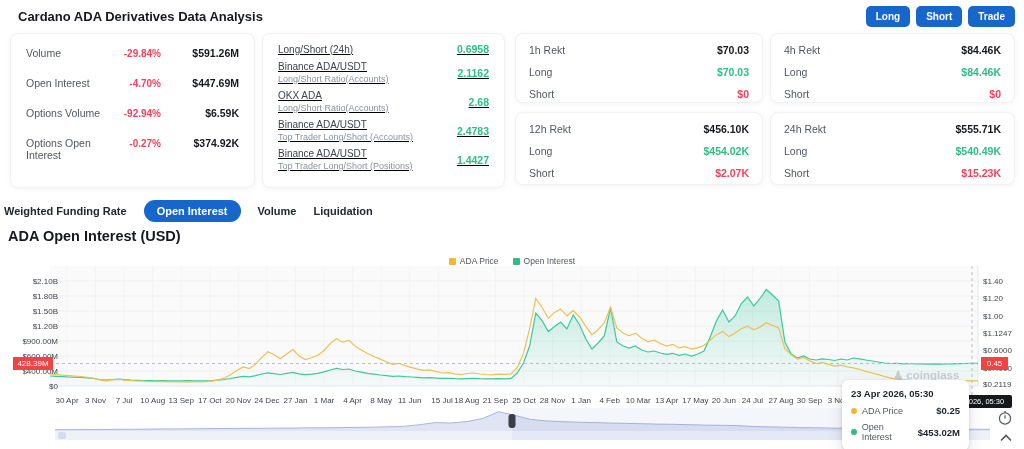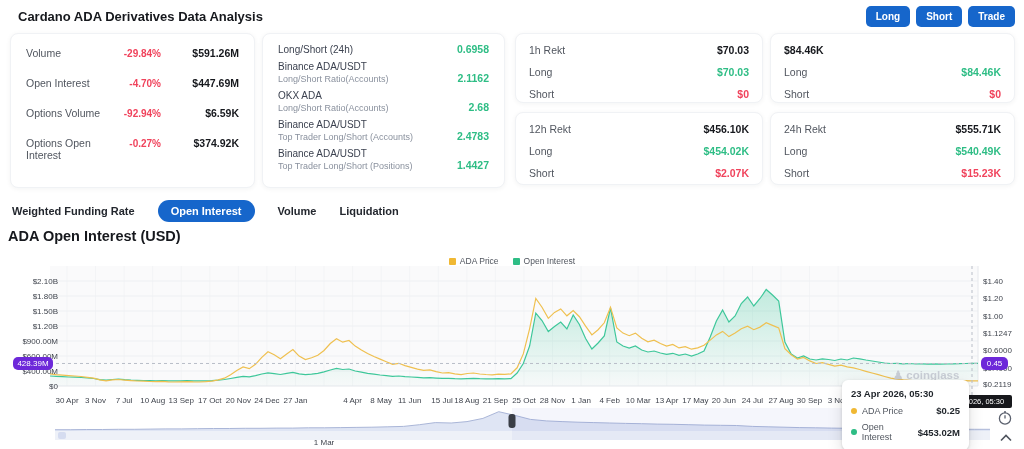--- a/index.html
+++ b/index.html
@@ -23,55 +23,55 @@
   #card-rekt-2 { left:515px; top:112px; width:248px; height:73px; }
   #card-rekt-3 { left:770px; top:112px; width:245px; height:73px; }
 
   .stats-col { display:flex; flex-direction:column; gap:18px; padding:13px 15px; }
   .stat-row { display:flex; align-items:baseline; font-size:10.5px; }
   .stat-label { flex:1; color:#51565f; }
   .stat-change { width:58px; text-align:right; color:#F0435C; font-weight:bold; font-size:10px; }
   .stat-value { width:78px; text-align:right; color:#16181d; font-weight:bold; }
 
   .ratio-col { padding:9px 15px; display:flex; flex-direction:column; gap:6px; }
-  .ratio-row { display:flex; align-items:flex-end; }
+  .ratio-row { display:flex; align-items:center;text-decoration:underline; }
   .ratio-labels { flex:1; }
   .ratio-main { font-size:10px; color:#3c4250; }
   .ratio-sub { font-size:9px; color:#8a919e; margin-top:2px; }
   .ratio-sub:empty { display:none; }
   .ratio-value { color:#2EBD85; font-weight:bold; font-size:10.5px; }
 
   .rekt-col { padding:10px 13px; display:flex; flex-direction:column; gap:10px; }
   .rekt-row { display:flex; font-size:10.5px; align-items:baseline; }
   .rekt-name { flex:1; color:#51565f; }
   .rekt-total { font-weight:bold; color:#16181d; }
   .rekt-long { color:#2EBD85; font-weight:bold; }
   .rekt-short { color:#F0435C; font-weight:bold; }
 
   
-  #tabs { position:absolute; left:12px; top:199px; display:flex; align-items:center; gap:23px; height:24px; }
+  #tabs { position:absolute; left:4px; top:199px; display:flex; align-items:center; gap:17px; height:24px; }
   .tab { font-size:11px; font-weight:bold; color:#23272e; cursor:pointer; }
   .tab.active { background:#1666CB; color:#fff; padding:5px 13px; border-radius:14px; }
 
   #section-title { position:absolute; left:8px; top:228px; font-size:14.5px; font-weight:bold; color:#16181d; }
 
   
   #chart { position:absolute; left:0; top:248px; width:1024px; height:201px; }
   #chart-svg { position:absolute; left:0; top:0; }
   #legend { position:absolute; left:0; right:0; top:8px; display:flex; justify-content:center;
             gap:14px; font-size:8.5px; color:#51565f; z-index:3; }
   .legend-item { display:flex; align-items:center; gap:4px; cursor:pointer; }
   .legend-swatch { width:7px; height:7px; border-radius:1px; }
 
   .axis-label { position:absolute; font-size:8px; color:#40454e; line-height:9px; white-space:nowrap; z-index:2; }
   .axis-left  { left:0; width:58px; text-align:right; }
   .axis-right { left:983px; }
   .x-label { transform:translateX(-50%); top:148px; }
 
-  .val-badge { position:absolute; height:13px; line-height:13px; border-radius:5px; background:#6d28d9;
+  .val-badge { position:absolute; height:13px; line-height:13px; border-radius:0; background:#ef4444;
                color:#fff; font-size:8px; text-align:center; z-index:6; }
   #badge-left  { left:13px;  width:40px; }
   #badge-right { left:981px; width:27px; }
   #date-badge { position:absolute; left:933px; top:147px; width:79px; height:13px; line-height:13px;
                 background:#17181c; color:#fff; font-size:7.5px; text-align:center; border-radius:2px; z-index:5; }
 
   #tooltip { position:absolute; left:842px; top:132px; width:127px; background:#fff; border-radius:6px;
              box-shadow:0 1px 3px rgba(0,0,0,.14), 0 5px 16px rgba(0,0,0,.13); padding:8px 9px; z-index:10; }
   #tooltip-date { font-size:9.5px; font-weight:bold; color:#1e2329; }
   .tt-row { display:flex; align-items:center; gap:5px; margin-top:6px; font-size:9px; color:#51565f; }
@@ -173,20 +173,21 @@
         </div>
       <div class="rekt-row">
           <span class="rekt-name">Short</span>
           <span class="rekt-short">$0</span>
         </div>
     </div>
   </div>
   <div class="card" id="card-rekt-1">
     <div class="rekt-col">
       <div class="rekt-row">
+          <span class="rekt-name">4h Rekt</span>
           <span class="rekt-total">$84.46K</span>
         </div>
       <div class="rekt-row">
           <span class="rekt-name">Long</span>
           <span class="rekt-long">$84.46K</span>
         </div>
       <div class="rekt-row">
           <span class="rekt-name">Short</span>
           <span class="rekt-short">$0</span>
         </div>
@@ -353,21 +354,21 @@
       <div class="axis-label axis-right" style="top: 132.103px;">$0.2119</div>
       <div class="axis-label x-label" style="left: 67px;">30 Apr</div>
       <div class="axis-label x-label" style="left: 95.56px;">3 Nov</div>
       <div class="axis-label x-label" style="left: 124.12px;">7 Jul</div>
       <div class="axis-label x-label" style="left: 152.68px;">10 Aug</div>
       <div class="axis-label x-label" style="left: 181.24px;">13 Sep</div>
       <div class="axis-label x-label" style="left: 209.8px;">17 Oct</div>
       <div class="axis-label x-label" style="left: 238.36px;">20 Nov</div>
       <div class="axis-label x-label" style="left: 266.92px;">24 Dec</div>
       <div class="axis-label x-label" style="left: 295.48px;">27 Jan</div>
-      <div class="axis-label x-label" style="left: 324.04px; margin-top: 42px;">1 Mar</div>
+      <div class="axis-label x-label" style="left: 324.04px;">1 Mar</div>
       <div class="axis-label x-label" style="left: 352.6px;">4 Apr</div>
       <div class="axis-label x-label" style="left: 381.16px;">8 May</div>
       <div class="axis-label x-label" style="left: 409.72px;">11 Jun</div>
       <div class="axis-label x-label" style="left: 442px;">15 Jul</div>
       <div class="axis-label x-label" style="left: 466.84px;">18 Aug</div>
       <div class="axis-label x-label" style="left: 495.4px;">21 Sep</div>
       <div class="axis-label x-label" style="left: 523.96px;">25 Oct</div>
       <div class="axis-label x-label" style="left: 552.52px;">28 Nov</div>
       <div class="axis-label x-label" style="left: 581.08px;">1 Jan</div>
       <div class="axis-label x-label" style="left: 609.64px;">4 Feb</div>

